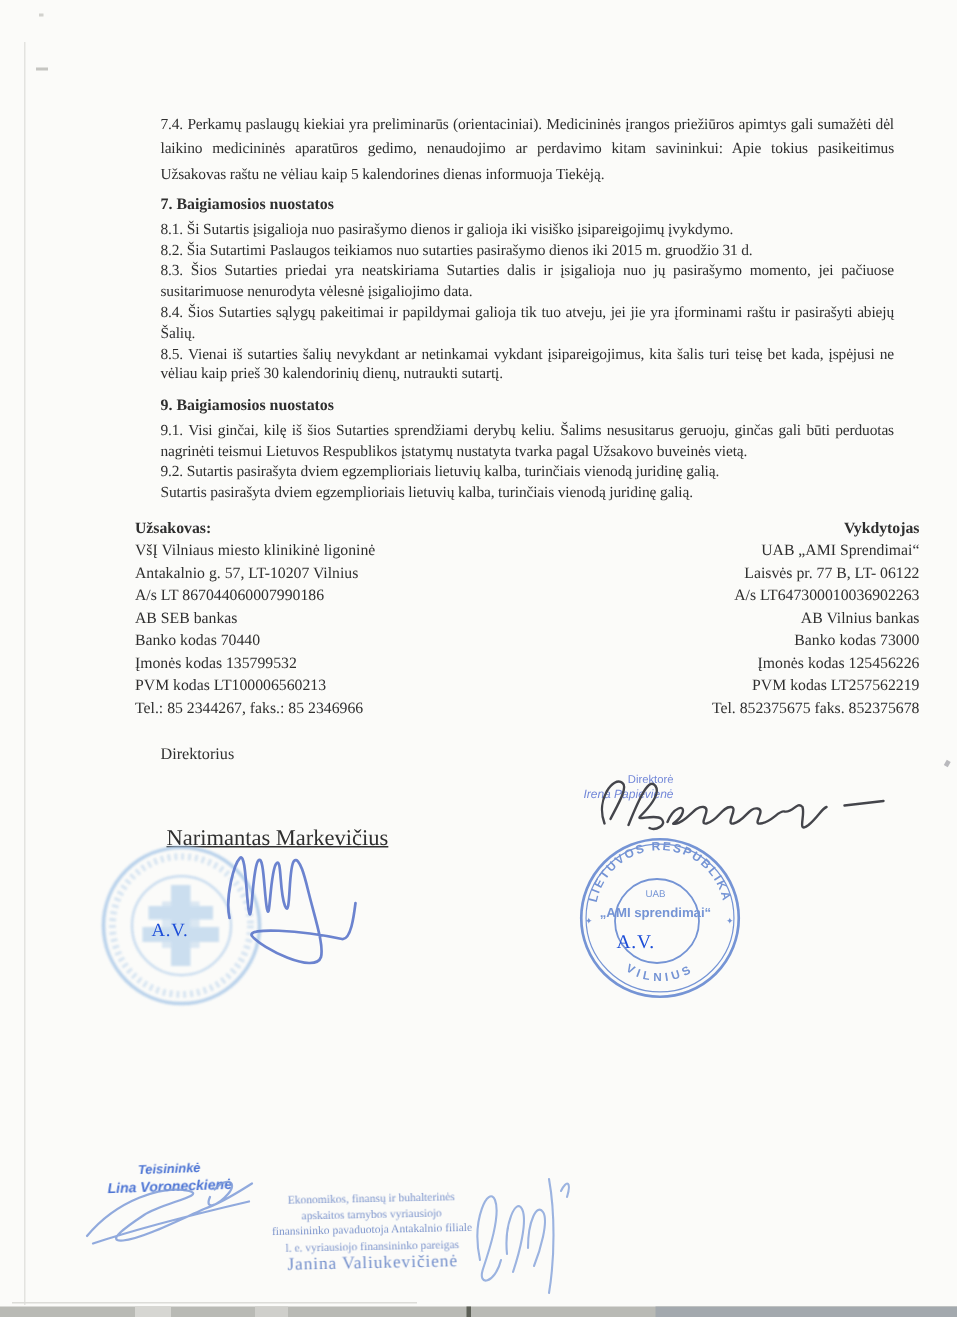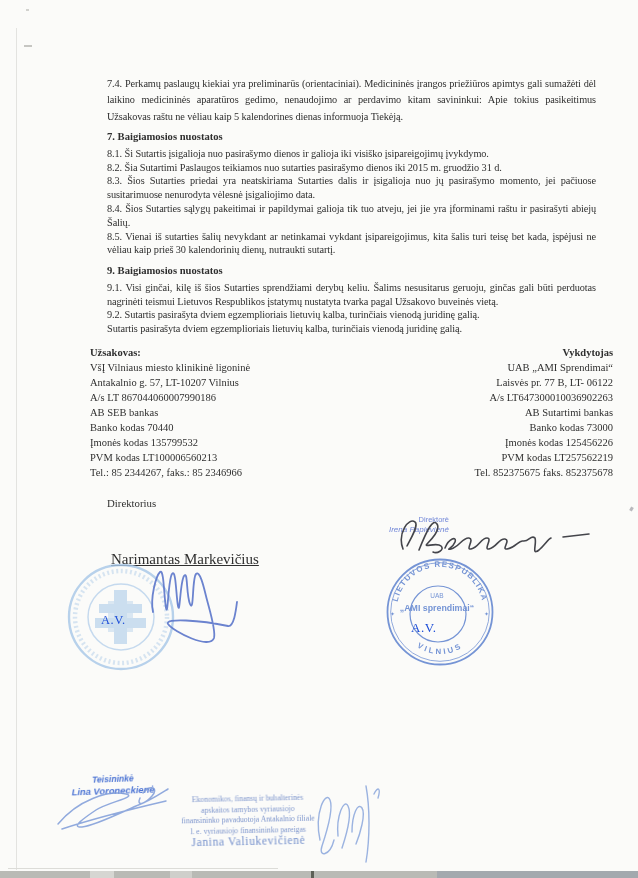--- a/index.html
+++ b/index.html
@@ -100,21 +100,21 @@
     <div>Įmonės kodas 135799532</div>
     <div>PVM kodas LT100006560213</div>
     <div>Tel.: 85 2344267, faks.: 85 2346966</div>
   </div>
 
   <div class="party" id="party-right">
     <div class="party-title">Vykdytojas</div>
     <div>UAB „AMI Sprendimai“</div>
     <div>Laisvės pr. 77 B, LT- 06122</div>
     <div>A/s LT647300010036902263</div>
-    <div>AB Sutartimi bankas</div>
+    <div>AB Vilnius bankas</div>
     <div>Banko kodas 73000</div>
     <div>Įmonės kodas 125456226</div>
     <div>PVM kodas LT257562219</div>
     <div>Tel. 852375675 faks. 852375678</div>
   </div>
 
   <div id="role-line">Direktorius</div>
   <div id="name-line">Narimantas Markevičius</div>
 
   <div id="director-label">

